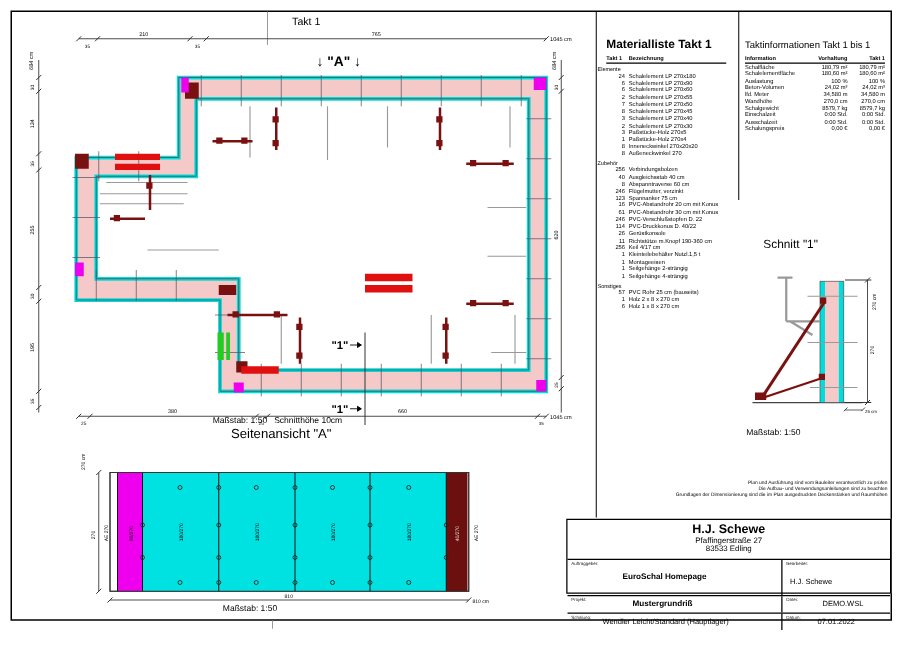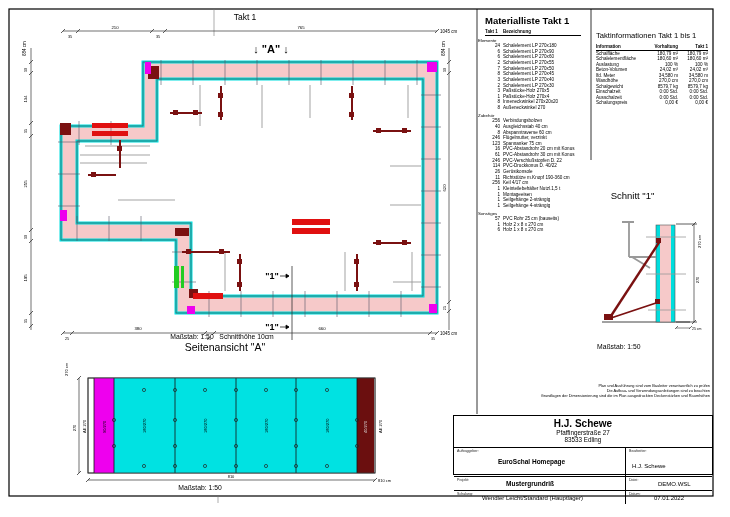--- a/index.html
+++ b/index.html
@@ -1,21 +1,21 @@
 <!DOCTYPE html>
 <html><head>
 <meta charset="utf-8">
 <style>
   html,body{margin:0;padding:0;background:#fff;}
   .sheet{position:relative;width:730px;height:517px;background:#fff;
          font-family:"Liberation Sans",sans-serif;color:#000;overflow:hidden;}
   .abs{position:absolute;}
   svg{display:block;}
   
-  .matlist{left:485px;top:15px;width:108px;}
+  .matlist{left:485px;top:30px;width:108px;}
   .mat-title{font-size:9.5px;font-weight:bold;white-space:nowrap;}
   .mhead{display:flex;font-size:4.5px;font-weight:bold;border-bottom:0.7px solid #000;
          margin-top:3px;padding-bottom:0.5px;width:96px;}
   .mh1{width:15px;}
   .mh2{padding-left:3px;}
   .msec{font-size:4.4px;margin-left:-7px;margin-top:2px;line-height:5.4px;}
   .mrow{display:flex;font-size:4.6px;line-height:5.65px;}
   .mq{width:15px;text-align:right;flex:none;}
   .mn{padding-left:3px;white-space:nowrap;}
   

